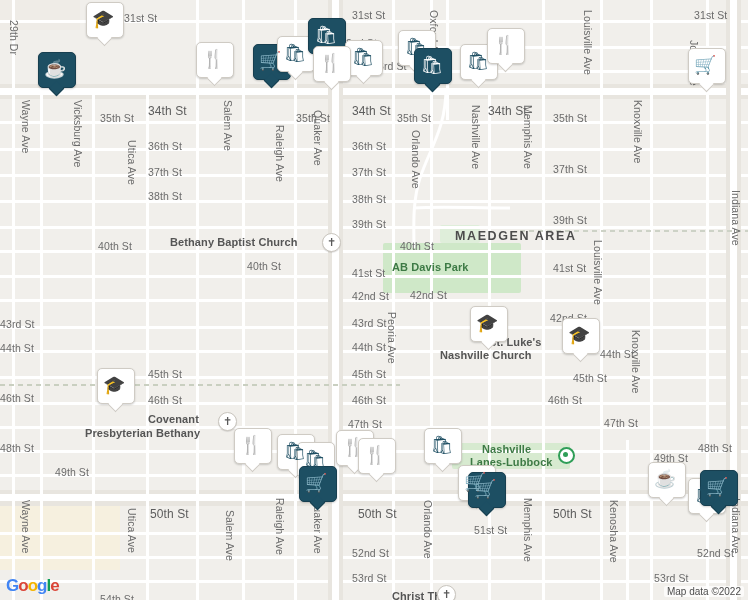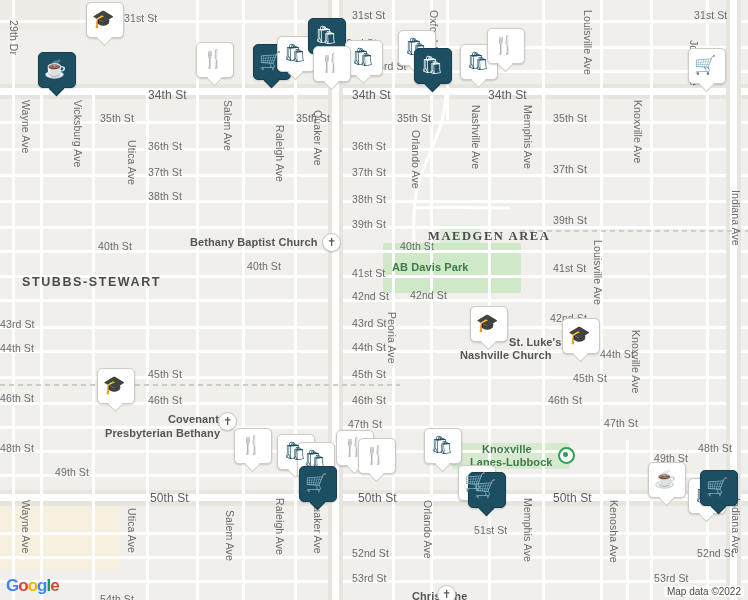--- a/index.html
+++ b/index.html
@@ -24,23 +24,23 @@
 
   
   .casing{position:absolute;background:#e8e5df;}
 
   
   .lbl{
     position:absolute;color:#6b6b6b;font-size:10.5px;
     white-space:nowrap;letter-spacing:.1px;
   }
   .lbl.v{transform-origin:0 0;}
-  .lbl.big{font-size:12px;color:#5c5c5c;}
+  .lbl.big{font-size:12px;color:#5c5c5c;margin-top:16px;}
   .lbl.area{font-size:12.5px;color:#4c4c4c;letter-spacing:1.6px;font-weight:bold;}
-  .lbl.poi{font-size:11px;color:#555;font-weight:bold;text-align:center;margin-left:20px;}
+  .lbl.poi{font-size:11px;color:#555;font-weight:bold;text-align:center;}
   .lbl.park{font-size:11px;color:#3d7a45;font-weight:bold;}
   .lbl.biz{font-size:11px;color:#3d7a45;font-weight:bold;}
 
   
   .pin{position:absolute;width:36px;height:40px;}
   .pin .body{
     position:absolute;left:0;top:0;width:36px;height:34px;
     background:#ffffff;border:1px solid #cfcbc4;border-radius:5px;
     box-shadow:0 1px 2px rgba(0,0,0,.18);
   }
@@ -152,31 +152,30 @@
     <path d="M14 120 C 40 118, 70 120, 110 120" stroke="#ffffff" stroke-width="3" fill="none"></path>
   </svg>
 
   <svg style="position:absolute;left:0;top:380px;width:400px;height:10px;">
     <line x1="0" y1="5" x2="400" y2="5" stroke="#c9cfc0" stroke-width="2" stroke-dasharray="5 4"></line>
   </svg>
   <svg style="position:absolute;left:520px;top:226px;width:228px;height:10px;">
     <line x1="0" y1="5" x2="228" y2="5" stroke="#cdd2c6" stroke-width="2" stroke-dasharray="5 4"></line>
   </svg>
 
-  <div class="lbl area" style="left:428px;top:229px;font-family:Liberation Serif, serif;">MAEDGEN AREA</div>
-  <div class="lbl area" style="left:22px;top:275px;">STUBBS-STEWART</div>
+  <div class="lbl area" style="left:455px;top:229px;">MAEDGEN AREA</div>
 
   <div class="lbl park" style="left:392px;top:261px;">AB Davis Park</div>
 
   <div class="lbl poi" style="left:170px;top:236px;">Bethany Baptist Church</div>
   <div class="lbl poi" style="left:489px;top:336px;">St. Luke's</div>
   <div class="lbl poi" style="left:440px;top:349px;">Nashville Church</div>
   <div class="lbl poi" style="left:148px;top:413px;">Covenant</div>
   <div class="lbl poi" style="left:85px;top:427px;">Presbyterian Bethany</div>
-  <div class="lbl biz" style="left:482px;top:443px;">Knoxville</div>
+  <div class="lbl biz" style="left:482px;top:443px;">Nashville</div>
   <div class="lbl biz" style="left:470px;top:456px;">Lanes-Lubbock</div>
   <div class="lbl poi" style="left:392px;top:590px;">Christ The</div>
 
   <div class="circ" style="left:322px;top:233px;">✝</div>
   <div class="circ" style="left:218px;top:412px;">✝</div>
   <div class="circ" style="left:437px;top:585px;">✝</div>
   <div class="dotgreen" style="left:558px;top:447px;"></div>
 
   <div class="lbl" style="left:352px;top:9px;">31st St</div>
   <div class="lbl" style="left:124px;top:12px;">31st St</div>

